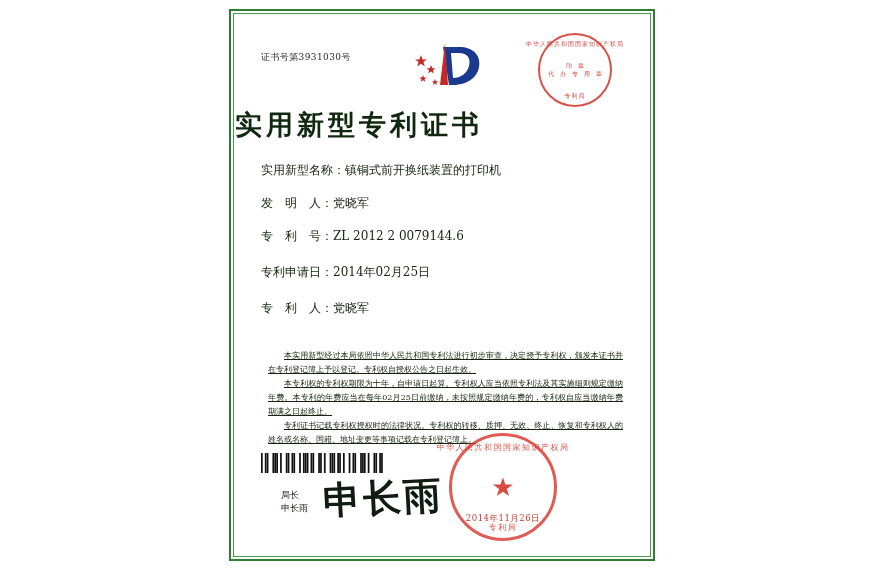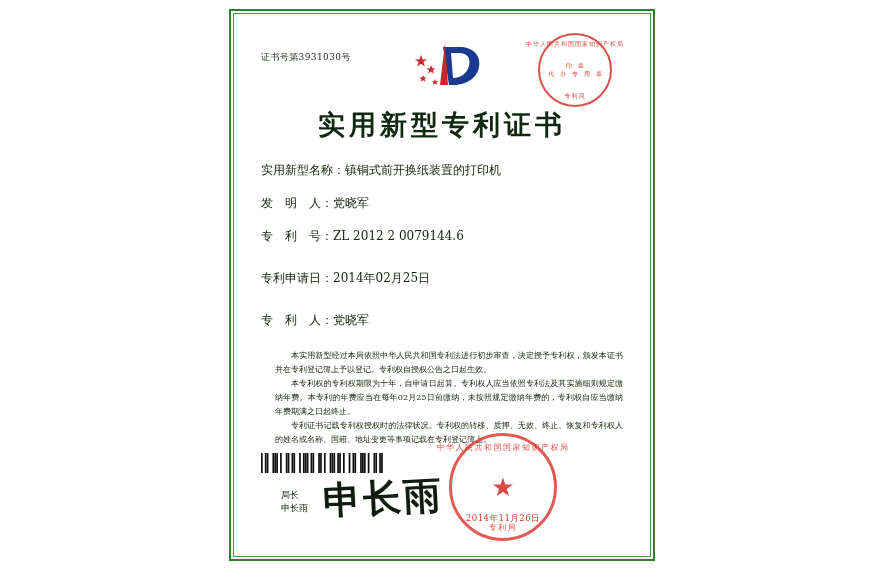--- a/index.html
+++ b/index.html
@@ -123,21 +123,21 @@
     opacity: 0.9;
     white-space: nowrap;
   }
 
   
   .main-title {
     position: absolute;
     left: 0;
     right: 0;
     top: 92px;
-    text-align: center;
+    text-align: left;
     font-size: 27px;
     letter-spacing: 4px;
     font-weight: bold;
     color: #10280f;
     font-family: "DejaVu Serif", "Liberation Serif", serif;
   }
 
   
   .fields {
     position: absolute;
@@ -149,37 +149,38 @@
     font-size: 12px;
     line-height: 14px;
     color: #16240f;
     font-family: "DejaVu Serif", "Liberation Serif", serif;
     white-space: nowrap;
   }
   .field-row .fl {
     display: inline-block;
   }
   .gap-19 { margin-top: 19px; }
-  .gap-22 { margin-top: 28px; }
+  .gap-22 { margin-top: 22px; }
 
   
   .body-text {
     position: absolute;
     left: 26px;
     top: 334px;
     width: 362px;
     font-size: 8px;
     line-height: 14px;
     color: #16240f;
     font-family: "DejaVu Serif", "Liberation Serif", serif;
     text-align: justify;
   }
   .body-text p {
-    margin: 0 0 0 14px;
+    margin: 0 0 0 7px;
     text-indent: 16px;
+    text-decoration: underline;
   }
 
   
   .barcode {
     position: absolute;
     left: 26px;
     top: 438px;
     width: 122px;
     height: 20px;
   }

